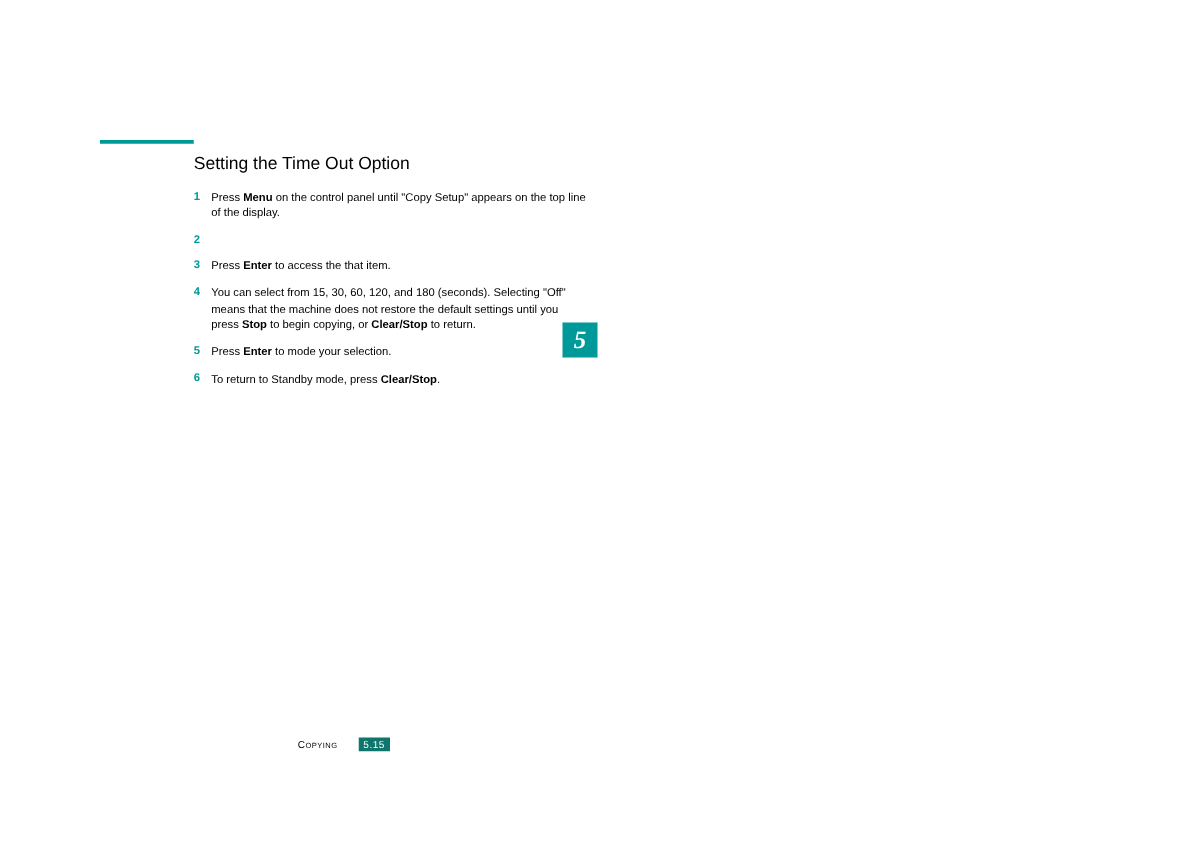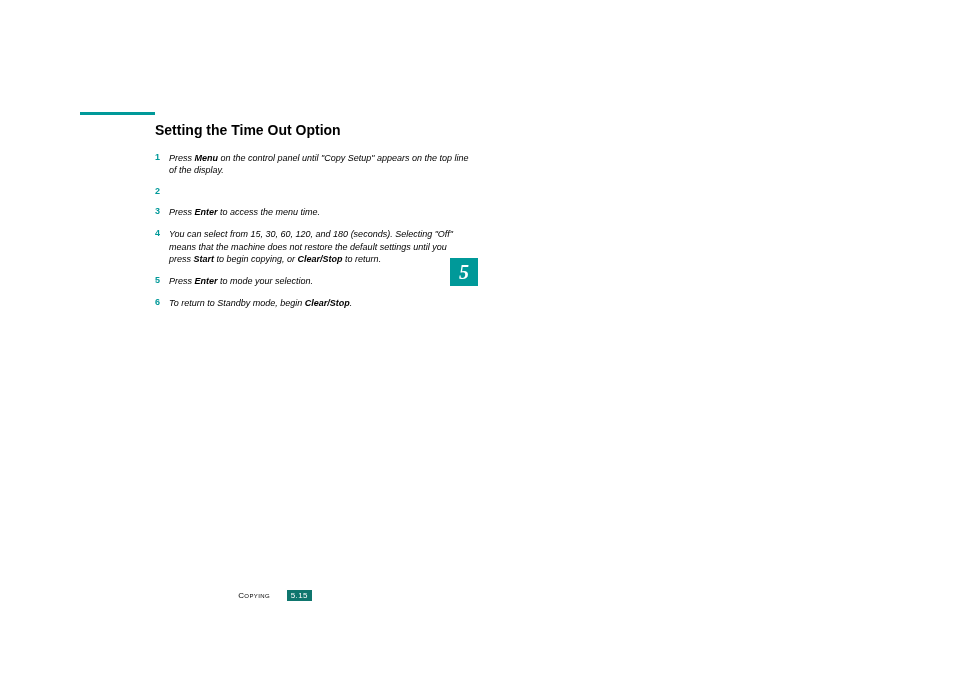--- a/index.html
+++ b/index.html
@@ -24,21 +24,21 @@
     width: 75px;
     height: 3px;
     background: #009999;
   }
   .content {
     margin-left: 75px;
     width: 315px;
   }
   h1 {
     font-size: 14px;
-    font-weight: bold;
+    font-weight: normal;
     margin-top: 10px;
     margin-bottom: 14px;
   }
   .intro {
     font-size: 9px;
     line-height: 1.35;
     margin-bottom: 14px;
   }
   .steps {
     list-style: none;
@@ -50,21 +50,21 @@
   .num {
     min-width: 14px;
     font-size: 9px;
     font-weight: bold;
     color: #009999;
   }
   .step-body {
     font-size: 9px;
     line-height: 1.35;
   }
-  .step-body p { margin-bottom: 6px; font-style: italic; }
+  .step-body p { margin-bottom: 6px; }
   .step-body p:last-child { margin-bottom: 0; }
   .b { font-weight: bold; }
   .tri-left, .tri-right {
     display: inline-block;
     width: 0; height: 0;
     border-top: 3px solid transparent;
     border-bottom: 3px solid transparent;
     vertical-align: middle;
   }
   .tri-left { border-right: 5px solid #000; }
@@ -124,42 +124,42 @@
         </div>
       </li>
 
       <li class="step">
         <span class="num">2</span>
       </li>
 
       <li class="step">
         <span class="num">3</span>
         <div class="step-body">
-          <p><span>Press </span><span class="b">Enter</span><span> to access the menu time.</span></p>
+          <p><span>Press </span><span class="b">Enter</span><span> to access the that item.</span></p>
         </div>
       </li>
 
       <li class="step">
         <span class="num">4</span>
         <div class="step-body">
-          <p><span>You can select from 15, 30, 60, 120, and 180 (seconds). Selecting "Off" means that the machine does not restore the default settings until you press </span><span class="b">Start</span><span> to begin copying, or </span><span class="b">Clear/Stop</span><span> to return.</span></p>
+          <p><span>You can select from 15, 30, 60, 120, and 180 (seconds). Selecting "Off" means that the machine does not restore the default settings until you press </span><span class="b">Stop</span><span> to begin copying, or </span><span class="b">Clear/Stop</span><span> to return.</span></p>
         </div>
       </li>
 
       <li class="step">
         <span class="num">5</span>
         <div class="step-body">
           <p><span>Press </span><span class="b">Enter</span><span> to mode your selection.</span></p>
         </div>
       </li>
 
       <li class="step">
         <span class="num">6</span>
         <div class="step-body">
-          <p><span>To return to Standby mode, begin </span><span class="b">Clear/Stop</span><span>.</span></p>
+          <p><span>To return to Standby mode, press </span><span class="b">Clear/Stop</span><span>.</span></p>
         </div>
       </li>
 
     </ol>
   </div>
 </div>
 
 <div class="chapter-tab">5</div>
 
 <div class="footer">

